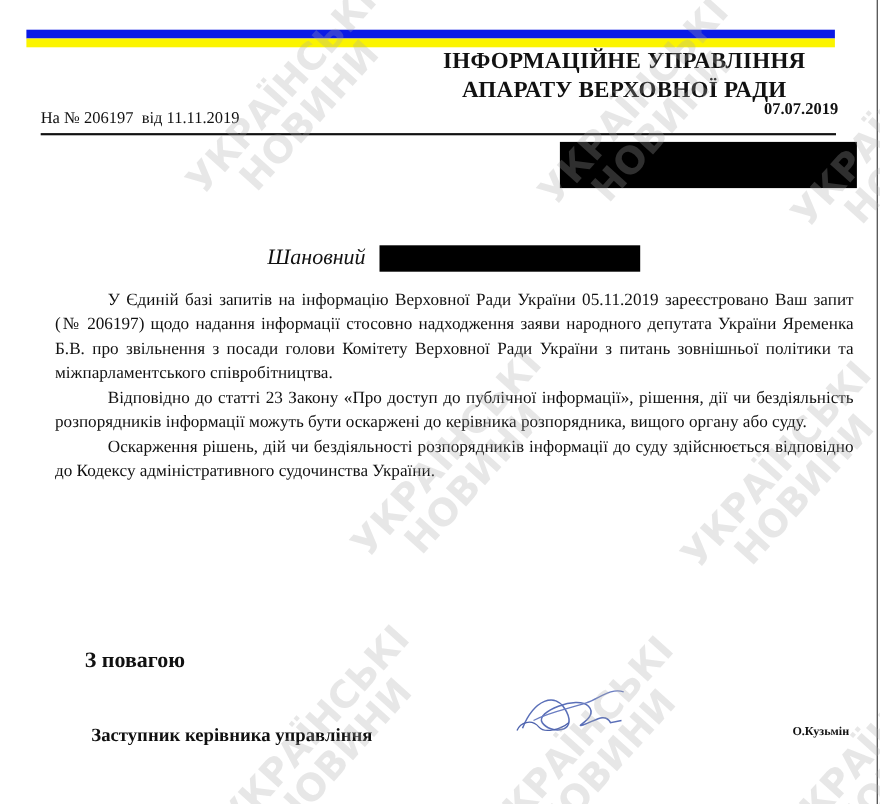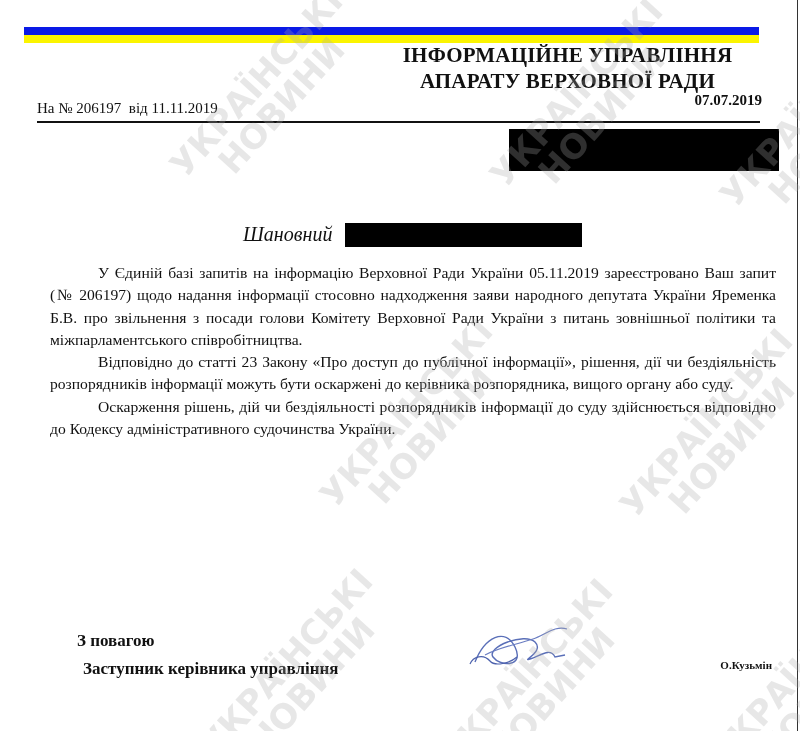--- a/index.html
+++ b/index.html
@@ -27,21 +27,21 @@
     .redact.name { left: 345px; top: 223px; width: 237px; height: 24px; }
 
     .salutation { position: absolute; left: 243px; top: 223px; font-size: 20px; font-weight: normal; font-style: italic; }
 
     .body-text {
       position: absolute; left: 37px; top: 262px; width: 726px;
       font-size: 15.6px; line-height: 22.3px; text-align: justify; margin-left: 13px;
     }
     .body-text p { margin: 0; text-indent: 48px; }
 
-    .regards { position: absolute; left: 77px; top: 589px; font-size: 17px; font-weight: bold; margin-top: 42px; }
+    .regards { position: absolute; left: 77px; top: 589px; font-size: 20px; font-weight: bold; }
     .position { position: absolute; left: 83px; top: 659px; font-size: 17px; font-weight: bold; }
     .signer { position: absolute; right: 28px; top: 659px; font-size: 11px; font-weight: bold; }
     .signature { position: absolute; left: 455px; top: 617px; width: 140px; height: 60px; }
 
     .watermark { position: absolute; inset: 0; pointer-events: none; overflow: hidden; }
     .wm {
       position: absolute; font-family: "DejaVu Sans", sans-serif; font-weight: bold;
       color: rgba(170,170,170,0.28); font-size: 34px; line-height: 34px;
       transform: rotate(-48deg); white-space: nowrap; text-align: center;
     }

